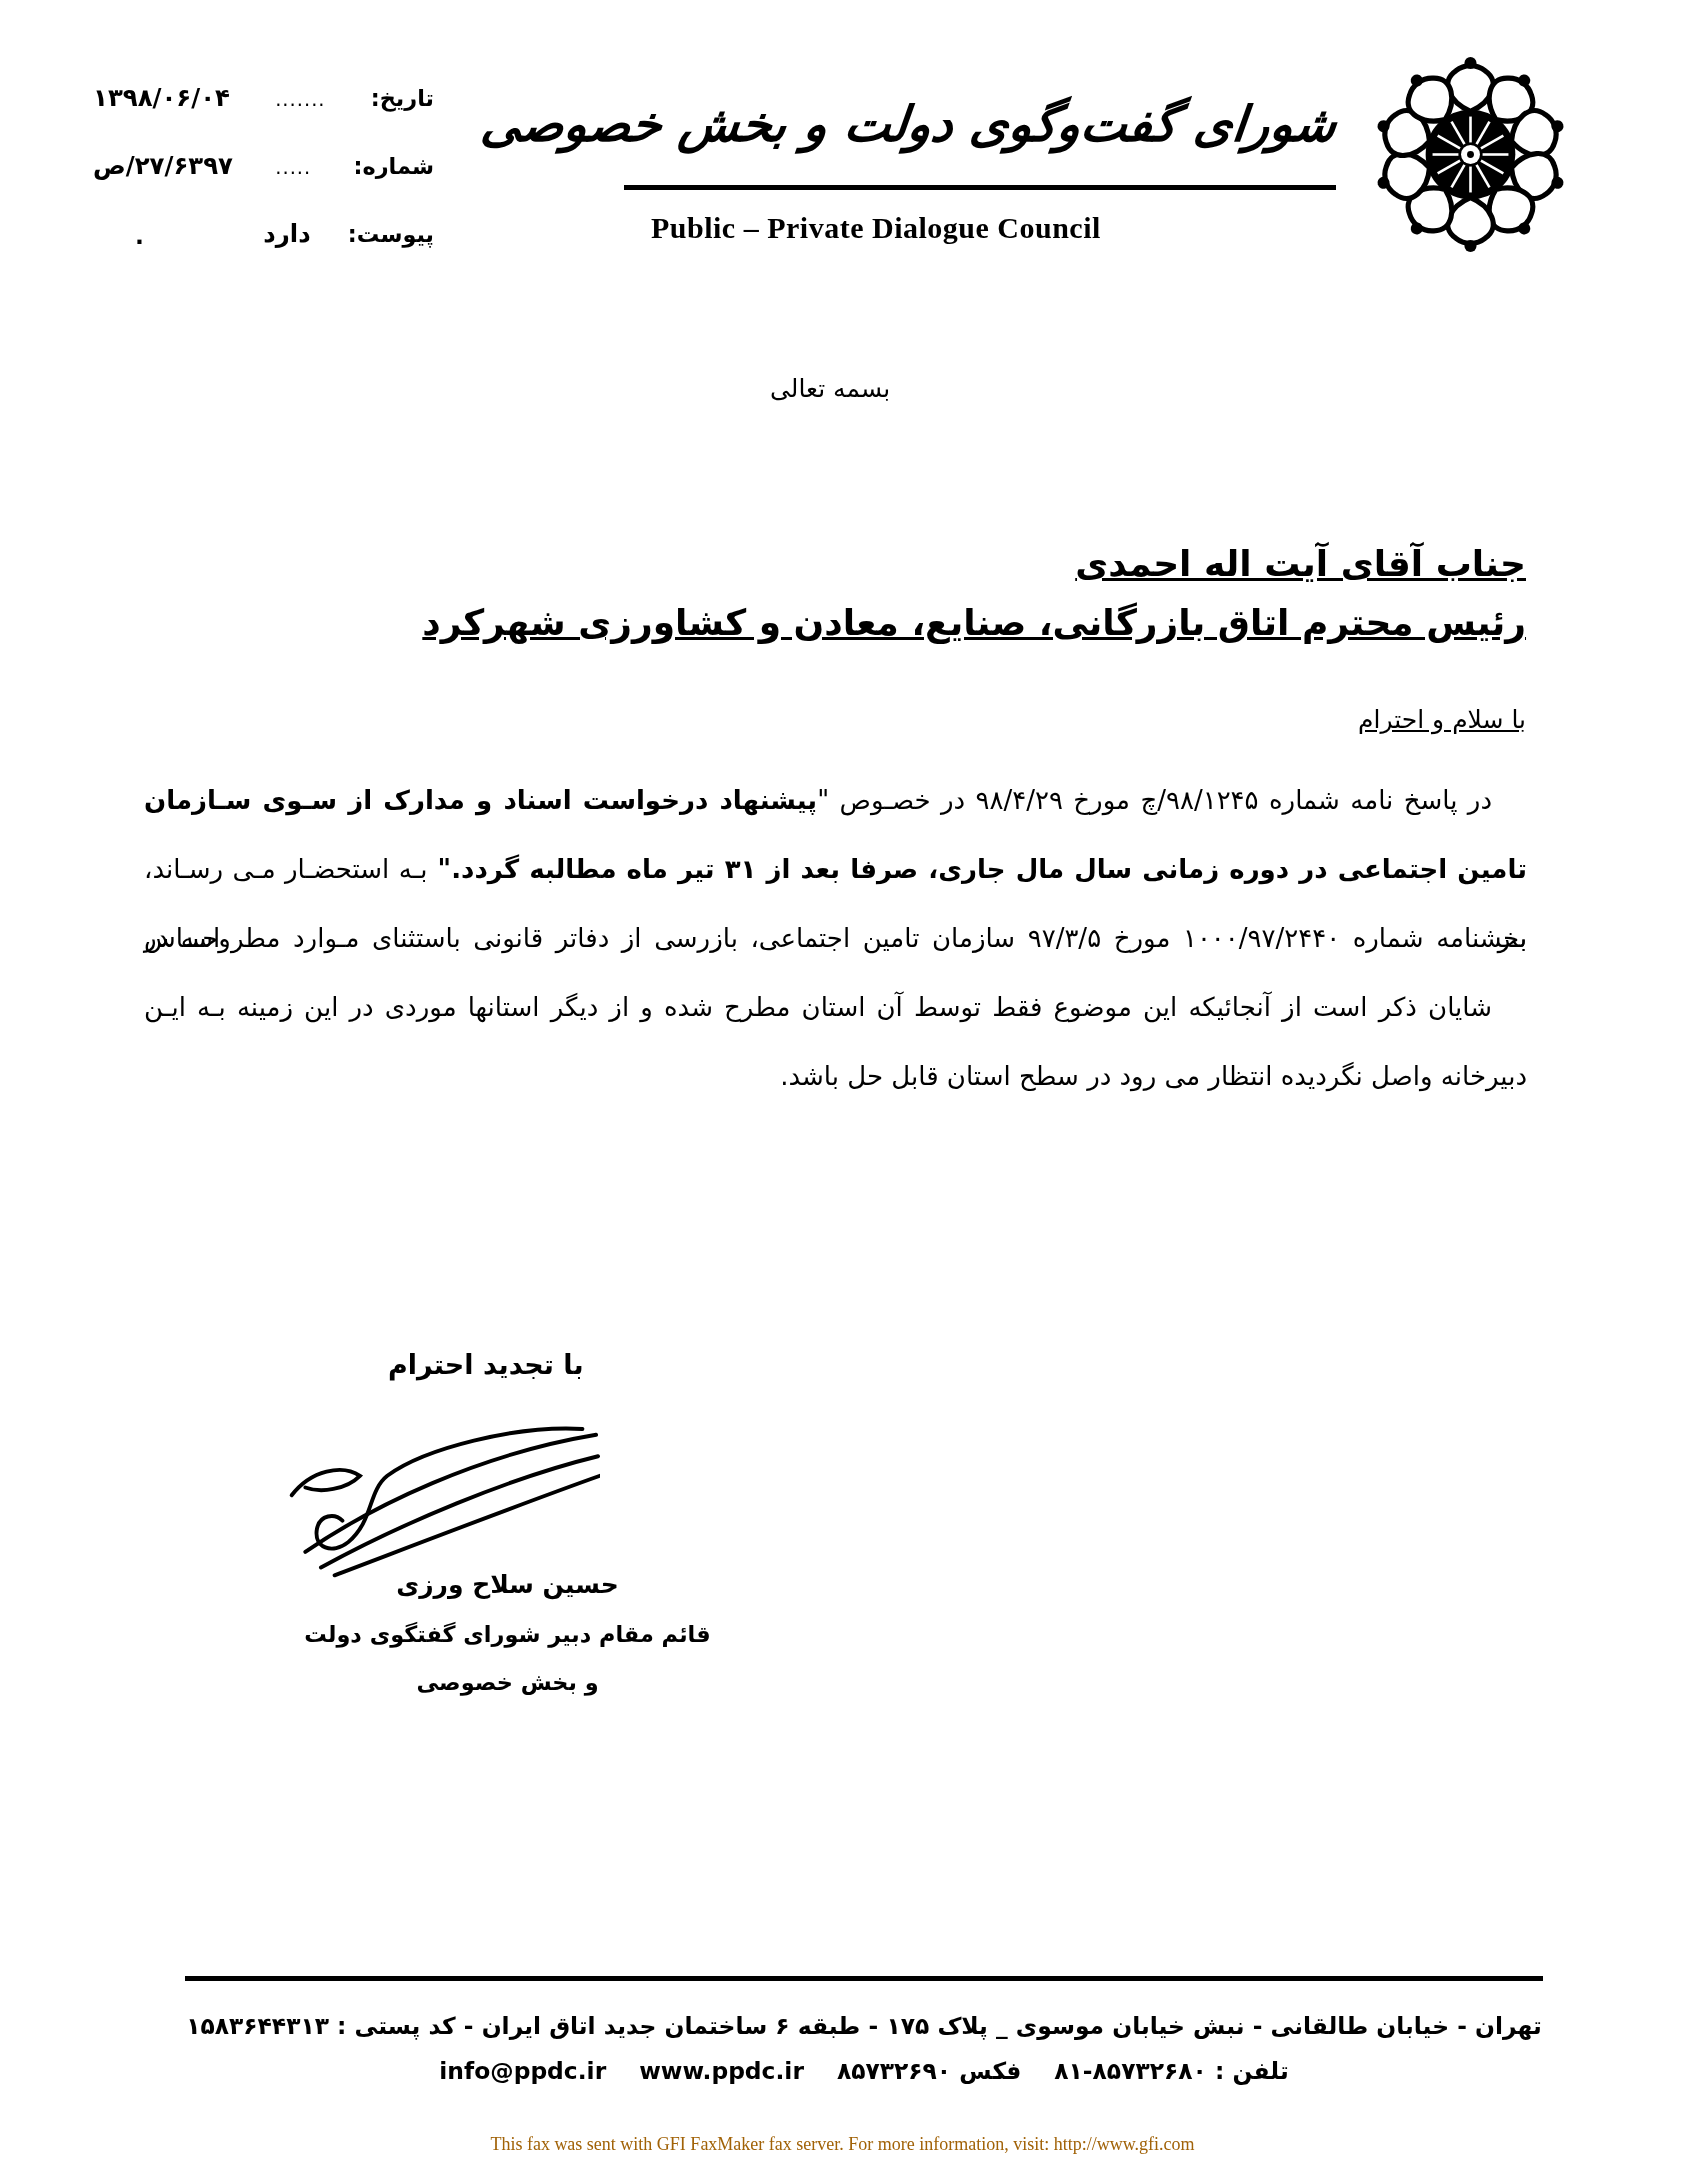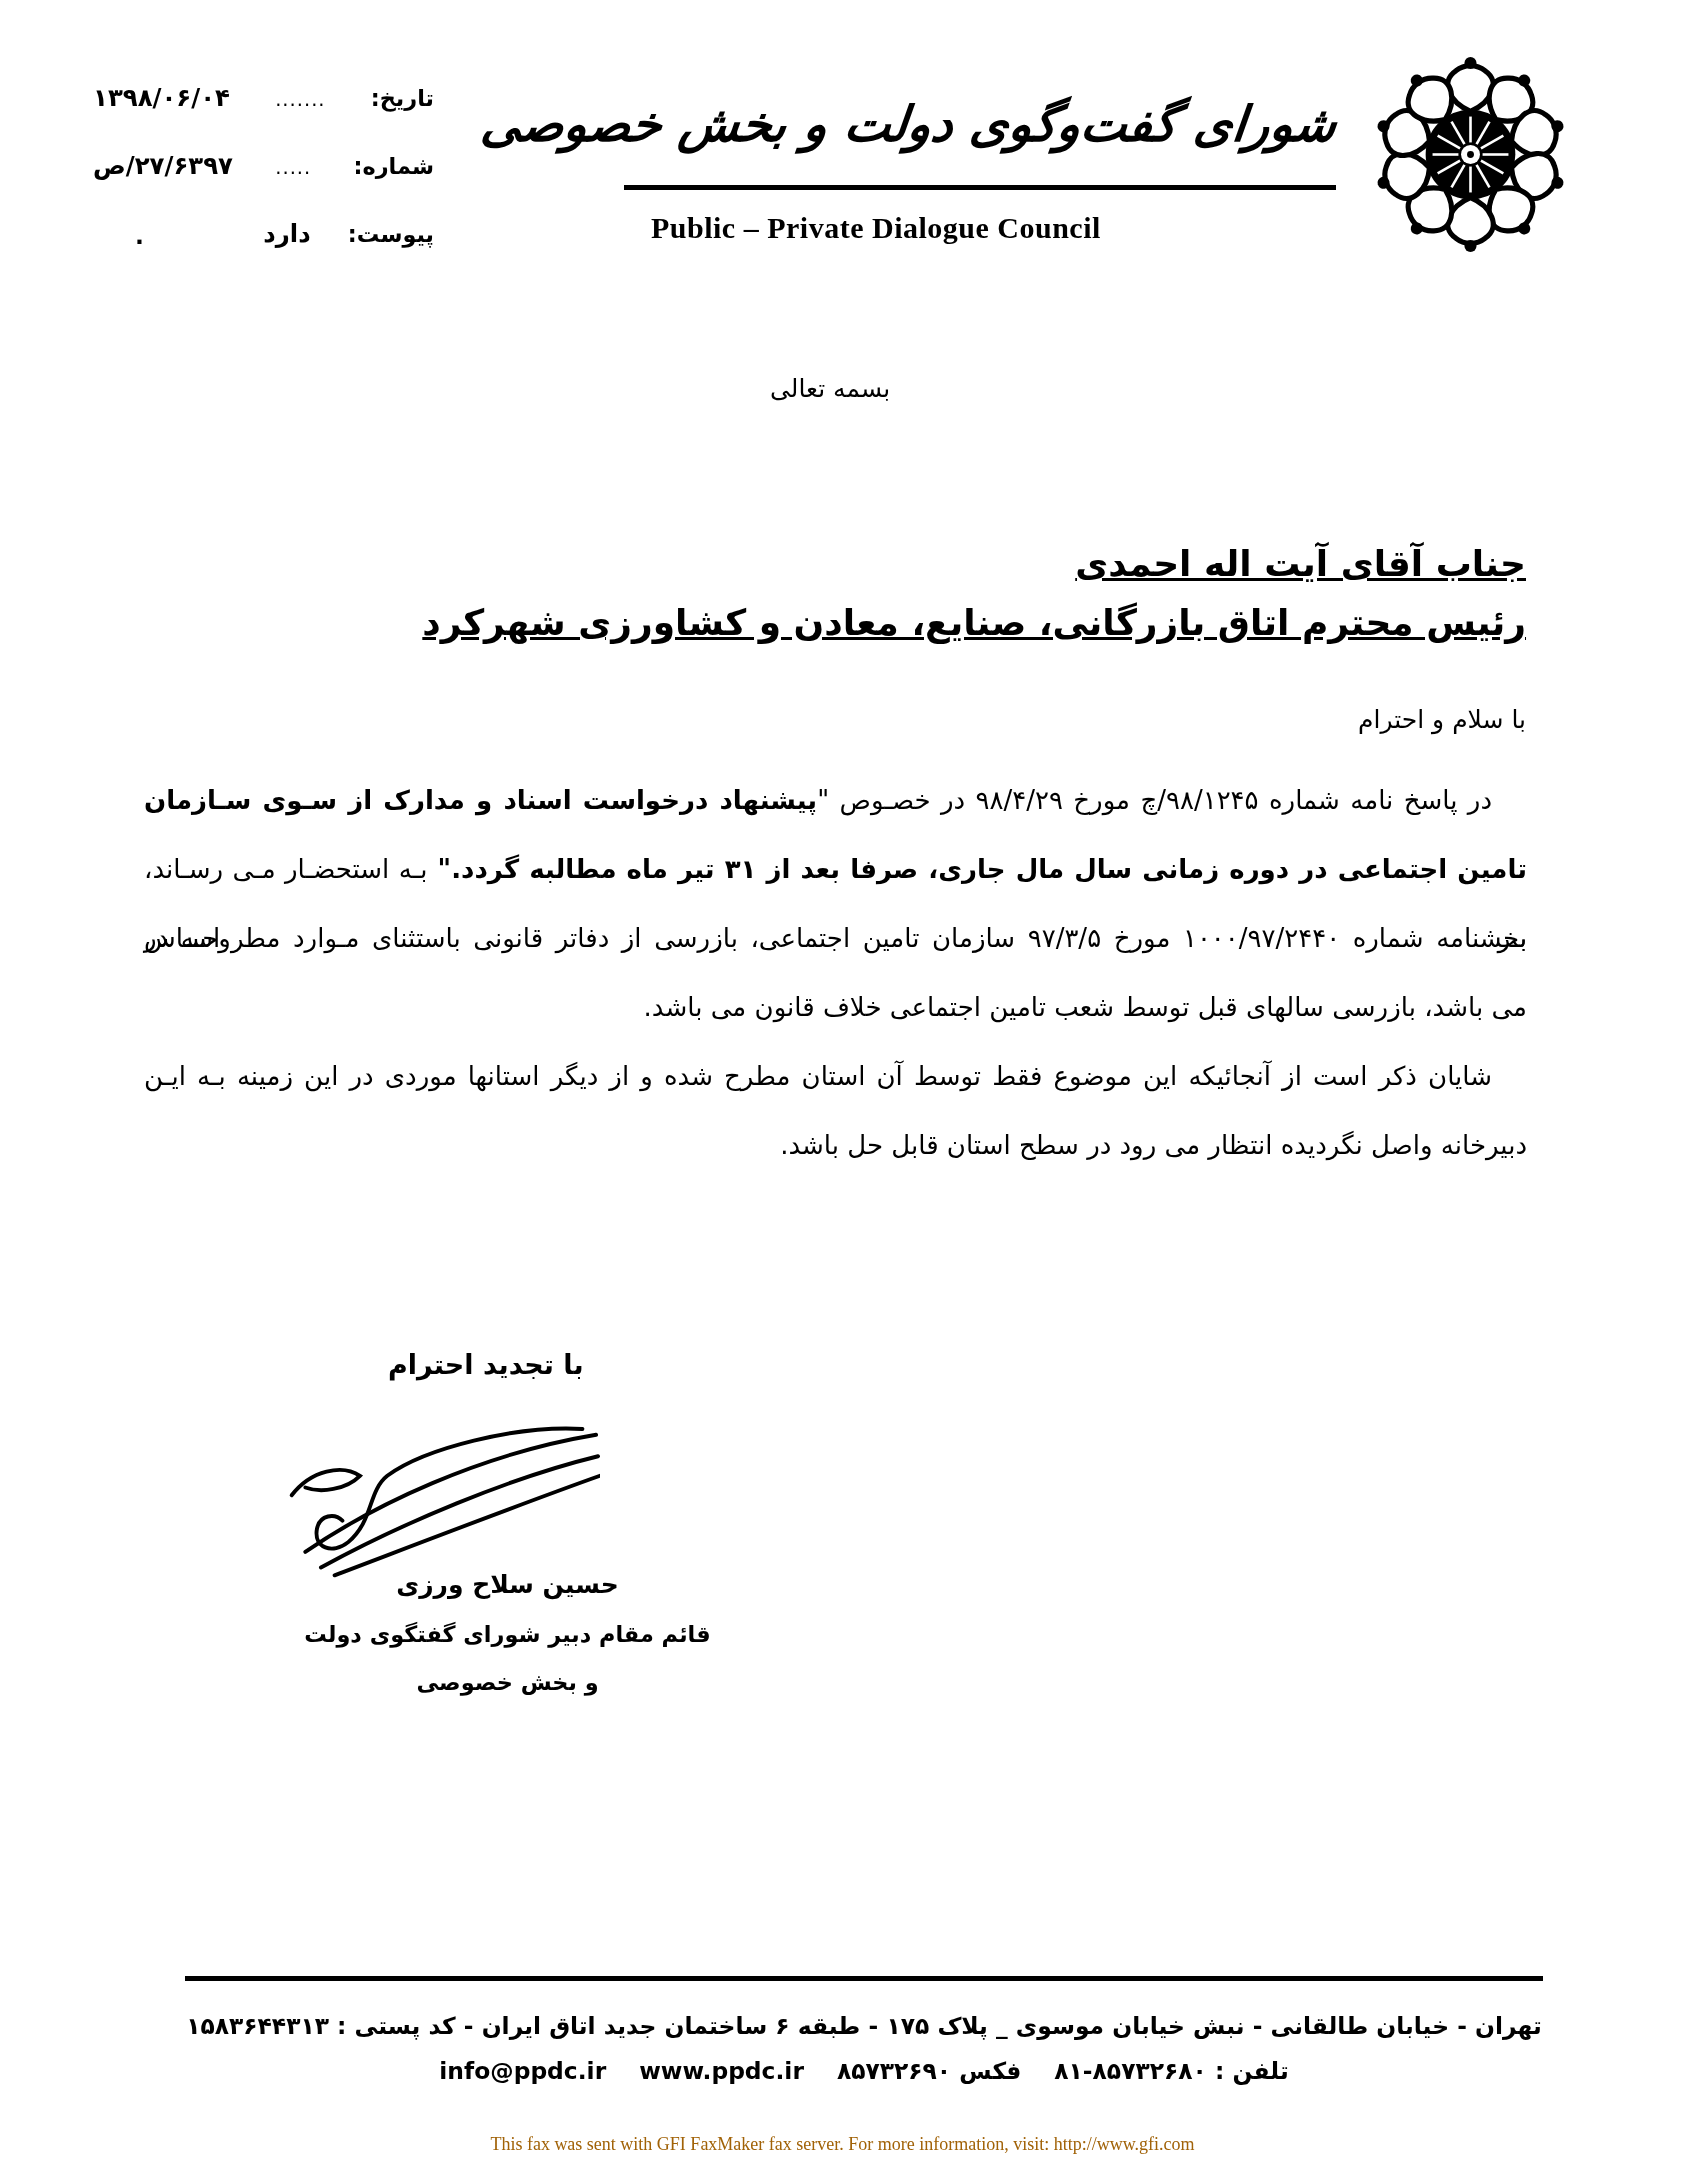--- a/index.html
+++ b/index.html
@@ -35,21 +35,21 @@
     font-size:30px;font-weight:bold;letter-spacing:0.5px;
     margin-top:21px;padding-left:27px;
   }
   .logo{position:absolute;left:1367px;top:47px;width:207px;height:215px;}
   
   .bismillah{position:absolute;left:770px;top:374px;width:273px;text-align:left;
     font-size:25px;direction:rtl;}
   .recipient{position:absolute;left:585px;top:534px;width:941px;direction:rtl;text-align:right;}
   .recipient div{font-size:36px;font-weight:bold;line-height:59px;white-space:nowrap;text-decoration:underline;}
   .salutation{position:absolute;left:941px;top:705px;width:585px;direction:rtl;text-align:right;
-    font-size:25px;}
+    font-size:25px;text-decoration:underline;}
   .body{position:absolute;left:144px;top:766px;width:1383px;direction:rtl;}
   .body-line{font-size:26px;height:69px;line-height:69px;text-align:right;white-space:nowrap;}
   .body-line.full{text-align:justify;text-align-last:justify;white-space:normal;}
   .body-line.indent{text-indent:35px;}
   .body-line .b{font-weight:bold;}
   .closing{position:absolute;left:388px;top:1349px;font-size:27px;font-weight:bold;direction:rtl;}
   
   .sig-svg{position:absolute;left:278px;top:1419px;}
   .sig-block{position:absolute;left:293px;top:1570px;width:429px;text-align:center;direction:rtl;}
   .sig-name{font-size:25px;font-weight:bold;}
@@ -138,21 +138,20 @@
     <div>جناب آقای آیت اله احمدی</div>
     <div>رئیس محترم اتاق بازرگانی، صنایع، معادن و کشاورزی شهرکرد</div>
   </div>
 
   <div class="salutation">با سلام و احترام</div>
 
   <div class="body">
       <div class="body-line full indent"><span>در پاسخ نامه شماره ۹۸/۱۲۴۵/چ مورخ ۹۸/۴/۲۹ در خصـوص "</span><span class="b">پیشنهاد درخواست اسناد و مدارک از سـوی سـازمان</span></div>
       <div class="body-line full"><span class="b">تامین اجتماعی در دوره زمانی سال مال جاری، صرفا بعد از ۳۱ تیر ماه مطالبه گردد." </span><span>بـه استحضـار مـی رسـاند، بـر اسـاس</span></div>
       <div class="body-line full"><span>بخشنامه شماره ۱۰۰۰/۹۷/۲۴۴۰ مورخ ۹۷/۳/۵ سازمان تامین اجتماعی، بازرسی از دفاتر قانونی باستثنای مـوارد مطروحـه در</span></div>
-      <div class="body-line"><span>می باشد، بازرسی سالهای قبل توسط شعب تامین اجتماعی خلاف قانون می باشد.</span></div>
       <div class="body-line full indent"><span>شایان ذکر است از آنجائیکه این موضوع فقط توسط آن استان مطرح شده و از دیگر استانها موردی در این زمینه بـه ایـن</span></div>
       <div class="body-line"><span>دبیرخانه واصل نگردیده انتظار می رود در سطح استان قابل حل باشد.</span></div>
     </div>
 
   <div class="closing">با تجدید احترام</div>
 
   <svg class="sig-svg" width="322" height="176" viewBox="0 0 330 180" xmlns="http://www.w3.org/2000/svg">
     <g fill="none" stroke="#000" stroke-width="4" stroke-linecap="round">
       <path d="M14,78 C34,52 66,46 84,58 C70,72 44,76 28,70"></path>
       <path d="M28,136 C98,88 206,36 326,16"></path>

